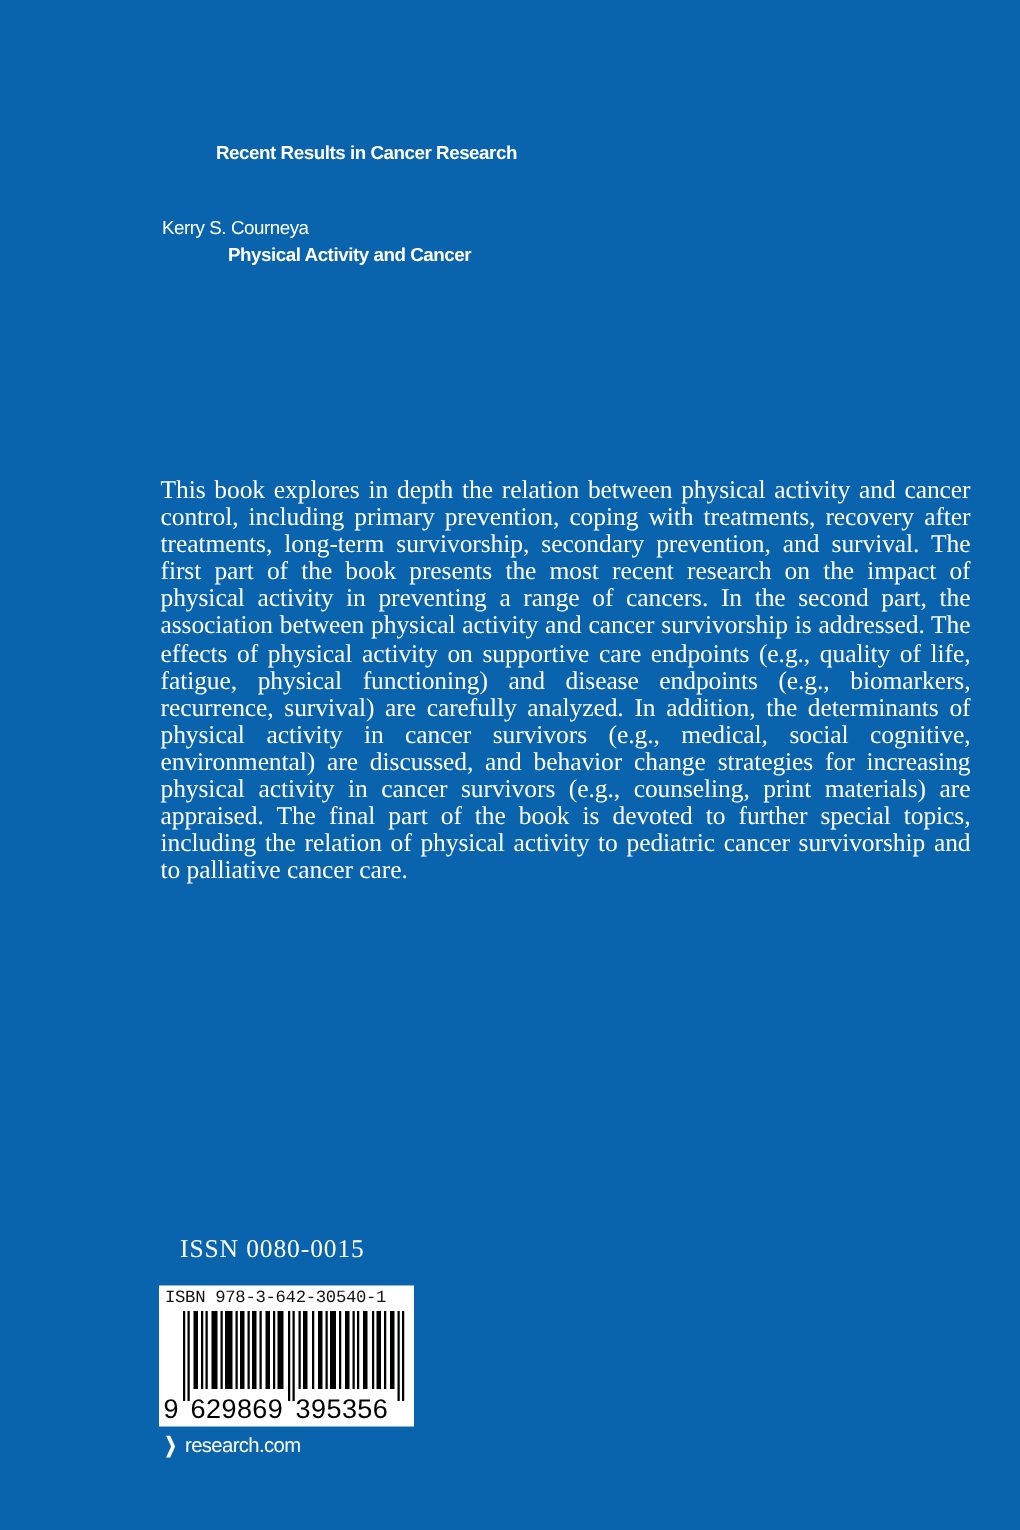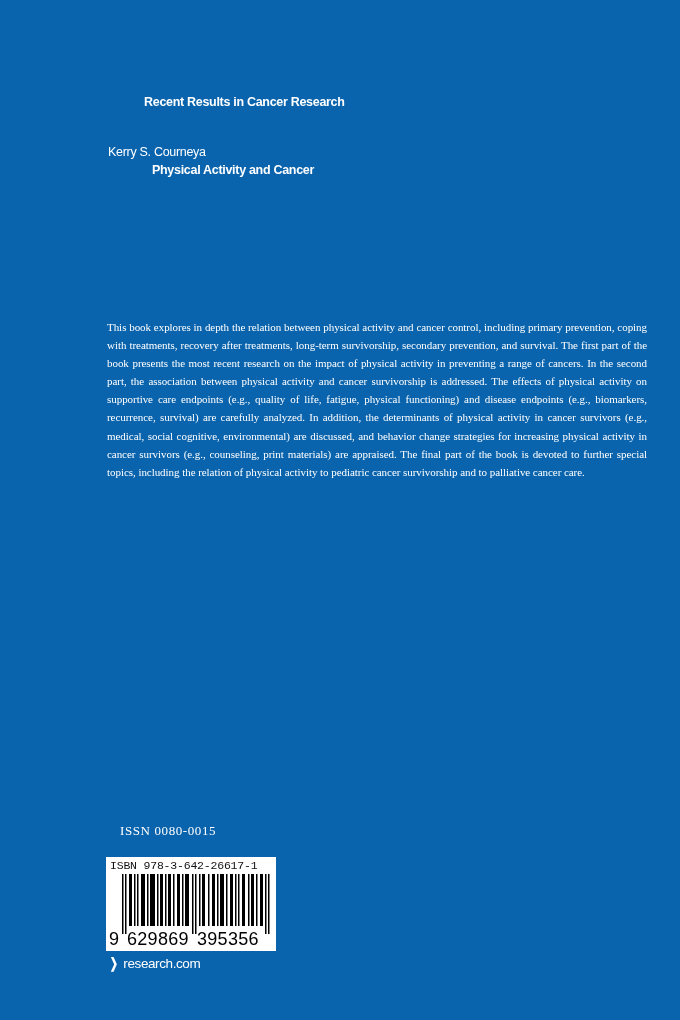--- a/index.html
+++ b/index.html
@@ -14,28 +14,28 @@
     font-size:12.5px; line-height:18px;
     letter-spacing:-0.3px;
   }
   .series-title { font-weight:bold; margin-bottom:5px;padding-left:36px; }
   .editor { font-weight:normal;margin-top:32px; }
   .editors-label { font-style:italic; }
   .book-title { font-weight:bold;padding-left:44px; }
   .blurb {
     position:absolute; left:107px; top:318px; width:540px;
     font-family:"Liberation Serif", serif;
-    font-size:11px; line-height:18.1px;
+    font-size:17px; line-height:18.1px;
     text-align:justify; hyphens:manual;
     letter-spacing:-0.05px;
   }
   .issn {
     position:absolute; left:120px; top:823px;
     font-family:"Liberation Serif", serif;
-    font-size:13px; letter-spacing:0.6px;
+    font-size:17px; letter-spacing:0.6px;
   }
   .barcode-box {
     position:absolute; left:106px; top:857px; width:170px; height:94px;
     background:#ffffff; color:#000;
   }
   .isbn-text {
     position:absolute; left:4px; top:2px;
     font-family:"Liberation Mono", monospace;
     font-size:11.5px; letter-spacing:-0.2px; color:#111;
   }
@@ -62,21 +62,21 @@
   <div class="series-title">Recent Results in Cancer Research</div>
   <div class="editor">Kerry S. Courneya</div>
   <div class="book-title">Physical Activity and Cancer</div>
 </div>
 
 <div class="blurb">This book explores in depth the relation between physical activity and cancer con­trol, including primary prevention, coping with treatments, recovery after treat­ments, long-term survivorship, secondary prevention, and survival. The first part of the book presents the most recent research on the impact of physical activity in preventing a range of cancers. In the second part, the association between physical activity and cancer survivorship is addressed. The effects of physical activity on supportive care endpoints (e.g., quality of life, fatigue, physical functioning) and disease endpoints (e.g., biomarkers, recurrence, survival) are carefully analyzed. In addition, the determinants of physical activity in cancer survivors (e.g., medi­cal, social cognitive, environmental) are discussed, and behavior change strategies for increasing physical activity in cancer survivors (e.g., counseling, print materi­als) are appraised. The final part of the book is devoted to further special topics, including the relation of physical activity to pediatric cancer survivorship and to palliative cancer care.</div>
 
 <div class="issn">ISSN 0080-0015</div>
 
 <div class="barcode-box">
-  <div class="isbn-text">ISBN 978-3-642-26617-1</div>
+  <div class="isbn-text">ISBN 978-3-642-30540-1</div>
   <svg class="bars" viewBox="0 0 148 60" preserveAspectRatio="none">
     <g fill="#000">
       <rect x="0" y="0" width="1.5" height="60"></rect>
       <rect x="3" y="0" width="1.5" height="60"></rect>
       <rect x="7" y="0" width="3" height="52"></rect>
       <rect x="12" y="0" width="1.5" height="52"></rect>
       <rect x="15" y="0" width="1.5" height="52"></rect>
       <rect x="19" y="0" width="4" height="52"></rect>
       <rect x="25" y="0" width="1.5" height="52"></rect>
       <rect x="28" y="0" width="5" height="52"></rect>

